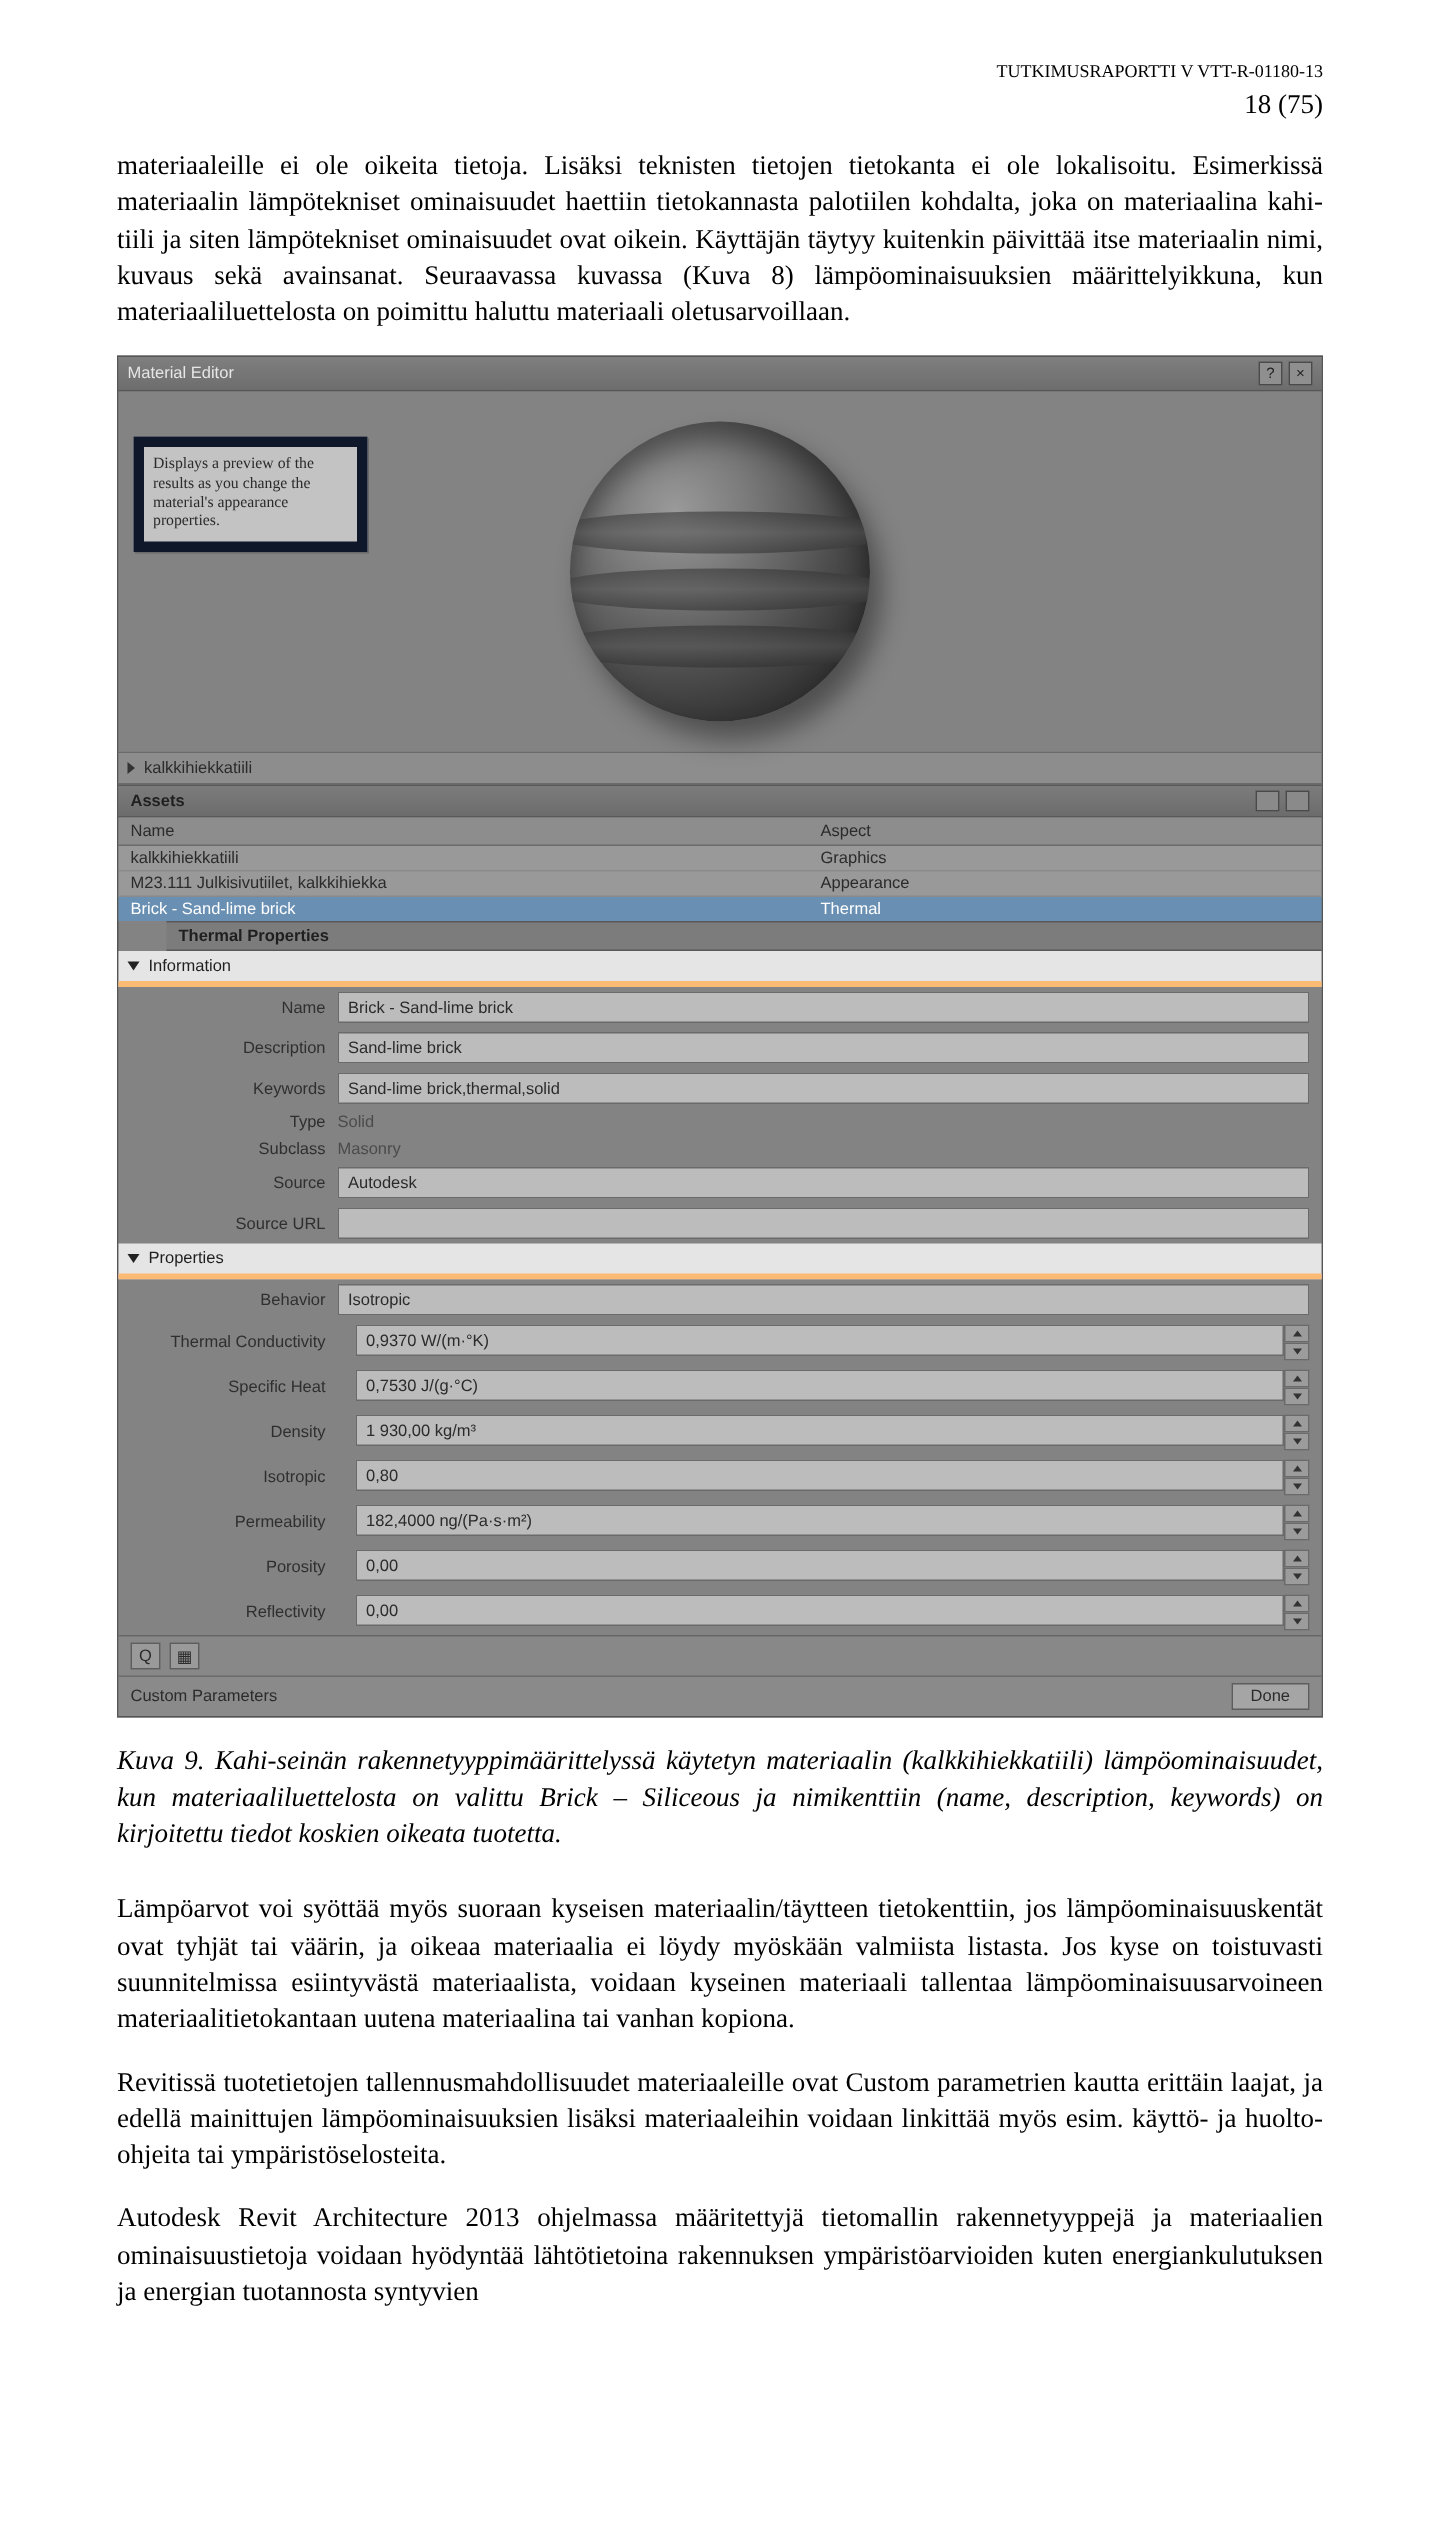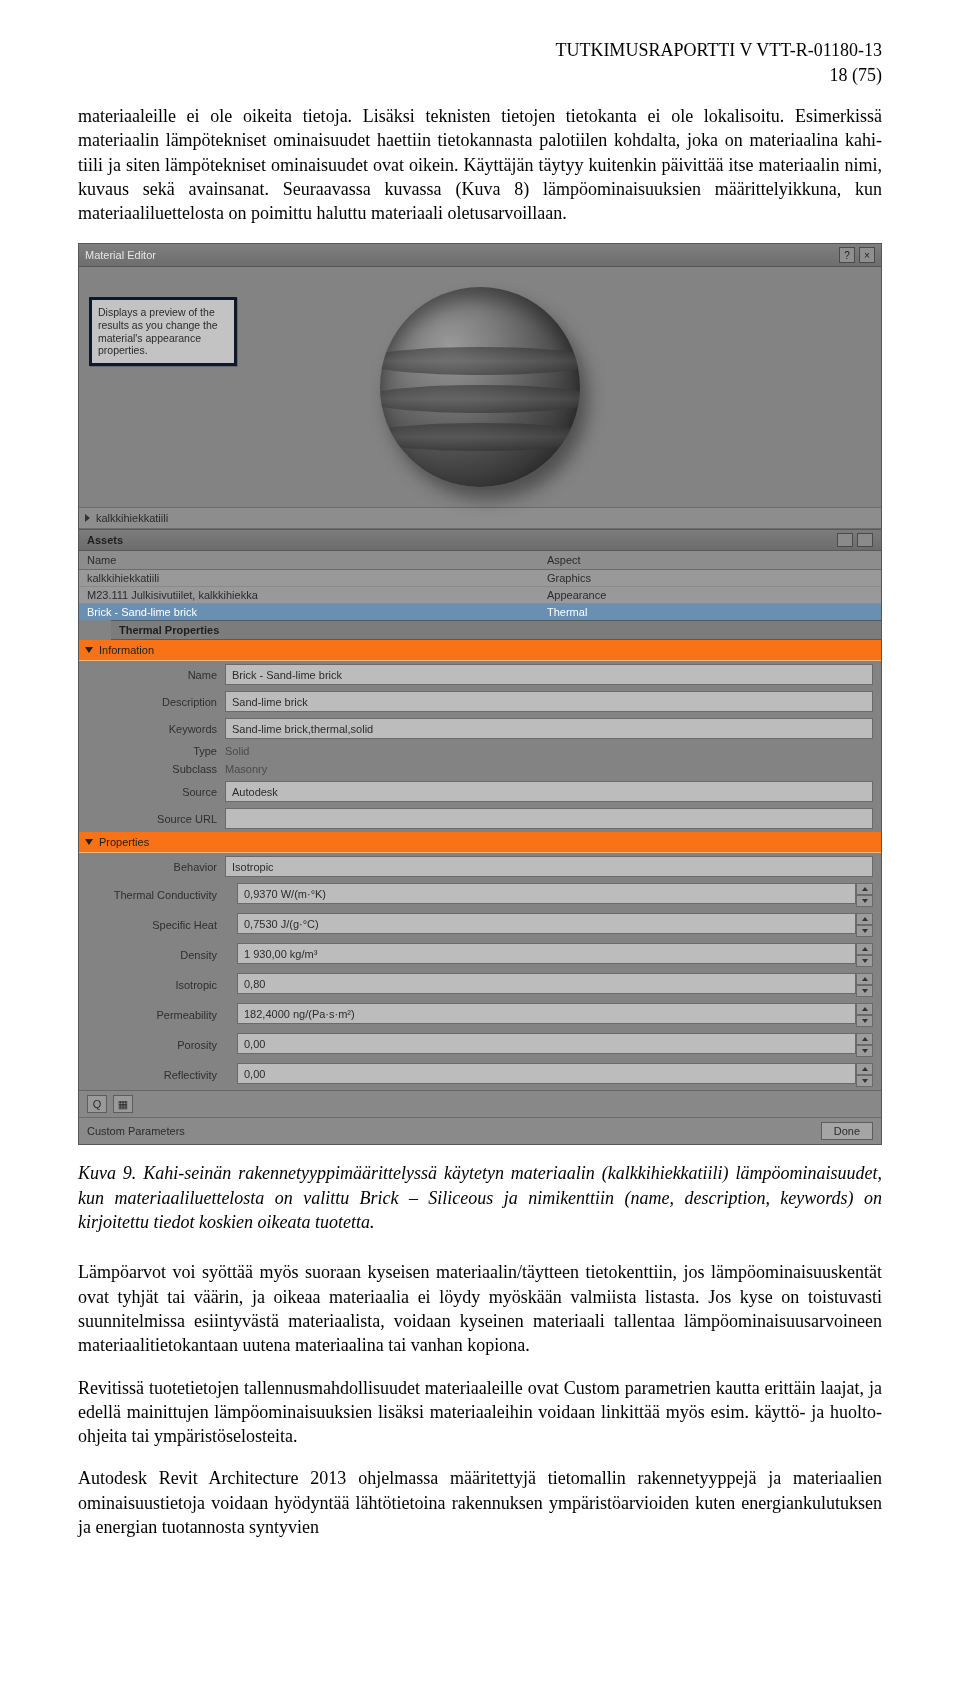--- a/index.html
+++ b/index.html
@@ -1,28 +1,28 @@
 <!DOCTYPE html>
 <html><head>
 <meta charset="utf-8">
 <style>
   body { margin:0; font-family:"Times New Roman",serif; background:#fff; color:#000; width:960px; }
   .page { padding:40px 78px 60px 78px; }
-  .hdr { text-align:right; font-size:18px; margin-bottom:4px; }
+  .hdr { text-align:right; font-size:12px; margin-bottom:4px; }
   .pgnum { text-align:right; font-size:18px; margin-bottom:18px; }
   p { font-size:18px; line-height:1.35; margin:0 0 18px 0; text-align:justify; }
   .caption { font-size:18px; line-height:1.35; margin:16px 0 26px 0; text-align:justify; }
   .caption .capnum { font-style:italic; }
 
   
   .app { width:802px; margin:8px 0 4px 0; background:#838383; font-family:"Segoe UI",Arial,sans-serif; font-size:11px; color:#2b2b2b; border:1px solid #555; }
   .titlebar { background:linear-gradient(#7f7f7f,#6d6d6d); height:22px; display:flex; align-items:center; padding:0 6px; color:#e6e6e6; border-bottom:1px solid #555; }
   .titlebar .t { flex:1; }
   .titlebar .sq { width:14px; height:14px; border:1px solid #4a4a4a; background:#8f8f8f; margin-left:4px; display:flex; align-items:center; justify-content:center; font-size:10px; color:#222; }
-  .hint { position:absolute; top:30px; left:10px; width:130px; background:#c3c3c3; border:3px solid #0f172a; padding:6px; font-size:10.5px; line-height:1.2; color:#2b2b2b; box-shadow:1px 1px 0 #6a6a6a; }
+  .hint { position:absolute; top:30px; left:10px; width:130px; background:#c3c3c3; border:7px solid #0f172a; padding:6px; font-size:10.5px; line-height:1.2; color:#2b2b2b; box-shadow:1px 1px 0 #6a6a6a;font-family:Liberation Serif, serif; }
   .preview { position:relative; height:240px; background:#838383; }
   .sphere-wrap { position:absolute; left:50%; top:50%; transform:translate(-50%,-50%); }
   .sphere { width:200px; height:200px; border-radius:50%; background:
      radial-gradient(circle at 35% 30%, #9a9a9a 0%, #7b7b7b 25%, #4f4f4f 55%, #2e2e2e 80%, #1b1b1b 100%);
      box-shadow:0 12px 18px rgba(0,0,0,0.35) inset, 8px 12px 18px rgba(0,0,0,0.4);
      position:relative; overflow:hidden; }
   .band { position:absolute; left:-10px; right:-10px; height:28px; background:linear-gradient(#2e2e2e,#555,#2e2e2e); opacity:.55; border-radius:50%/40%; }
   .band.b1 { top:60px; } .band.b2 { top:98px; } .band.b3 { top:136px; }
 
   .crumb { background:#8d8d8d; height:20px; display:flex; align-items:center; padding:0 6px; color:#2b2b2b; border-top:1px solid #6b6b6b; border-bottom:1px solid #6b6b6b;}
@@ -34,21 +34,21 @@
 
   .assets-head { display:flex; background:#8d8d8d; padding:3px 8px; color:#2b2b2b; border-bottom:1px solid #6b6b6b;}
   .assets-head .c1 { flex:0 0 460px; }
   .assets-head .c2 { flex:1; }
   .a-row { display:flex; padding:2px 8px; color:#2b2b2b; }
   .a-row.norm { background:#999; border-bottom:1px solid #8a8a8a;}
   .a-row.sel { background:#698fb3; color:#fff; }
   .a-row .c1 { flex:0 0 460px; } .a-row .c2 { flex:1; }
 
   .subhdr { background:#7c7c7c; padding:3px 8px; color:#1f1f1f; font-weight:bold; border-top:1px solid #595959; border-bottom:1px solid #595959;margin-left:32px;}
-  .collapse { display:flex; align-items:center; background:#f97316; padding:4px 6px; border-bottom:1px solid #fdba74; color:#1f1f1f; }
+  .collapse { display:flex; align-items:center; background:#e5e5e5; padding:4px 6px; border-bottom:4px solid #fdba74; color:#1f1f1f; }
   .collapse .tri { display:inline-block; width:0; height:0; border-left:4px solid transparent; border-right:4px solid transparent; border-top:6px solid #222; margin-right:6px; }
 
   .form { background:#838383; }
   .f-row { display:flex; align-items:center; padding:3px 8px; }
   .f-row .lab { flex:0 0 130px; text-align:right; padding-right:8px; color:#2f2f2f; }
   .inp { flex:1; height:19px; background:#bcbcbc; border:1px solid #6a6a6a; display:flex; align-items:center; padding:0 6px; color:#2b2b2b; }
   .spin { display:flex; flex-direction:column; }
   .spin .sbtn { width:15px; height:10px; background:#9c9c9c; border:1px solid #6a6a6a; display:flex; align-items:center; justify-content:center; }
   .spin .sbtn .tri-up { width:0; height:0; border-left:3px solid transparent; border-right:3px solid transparent; border-bottom:4px solid #333; }
   .spin .sbtn .tri-dn { width:0; height:0; border-left:3px solid transparent; border-right:3px solid transparent; border-top:4px solid #333; }

